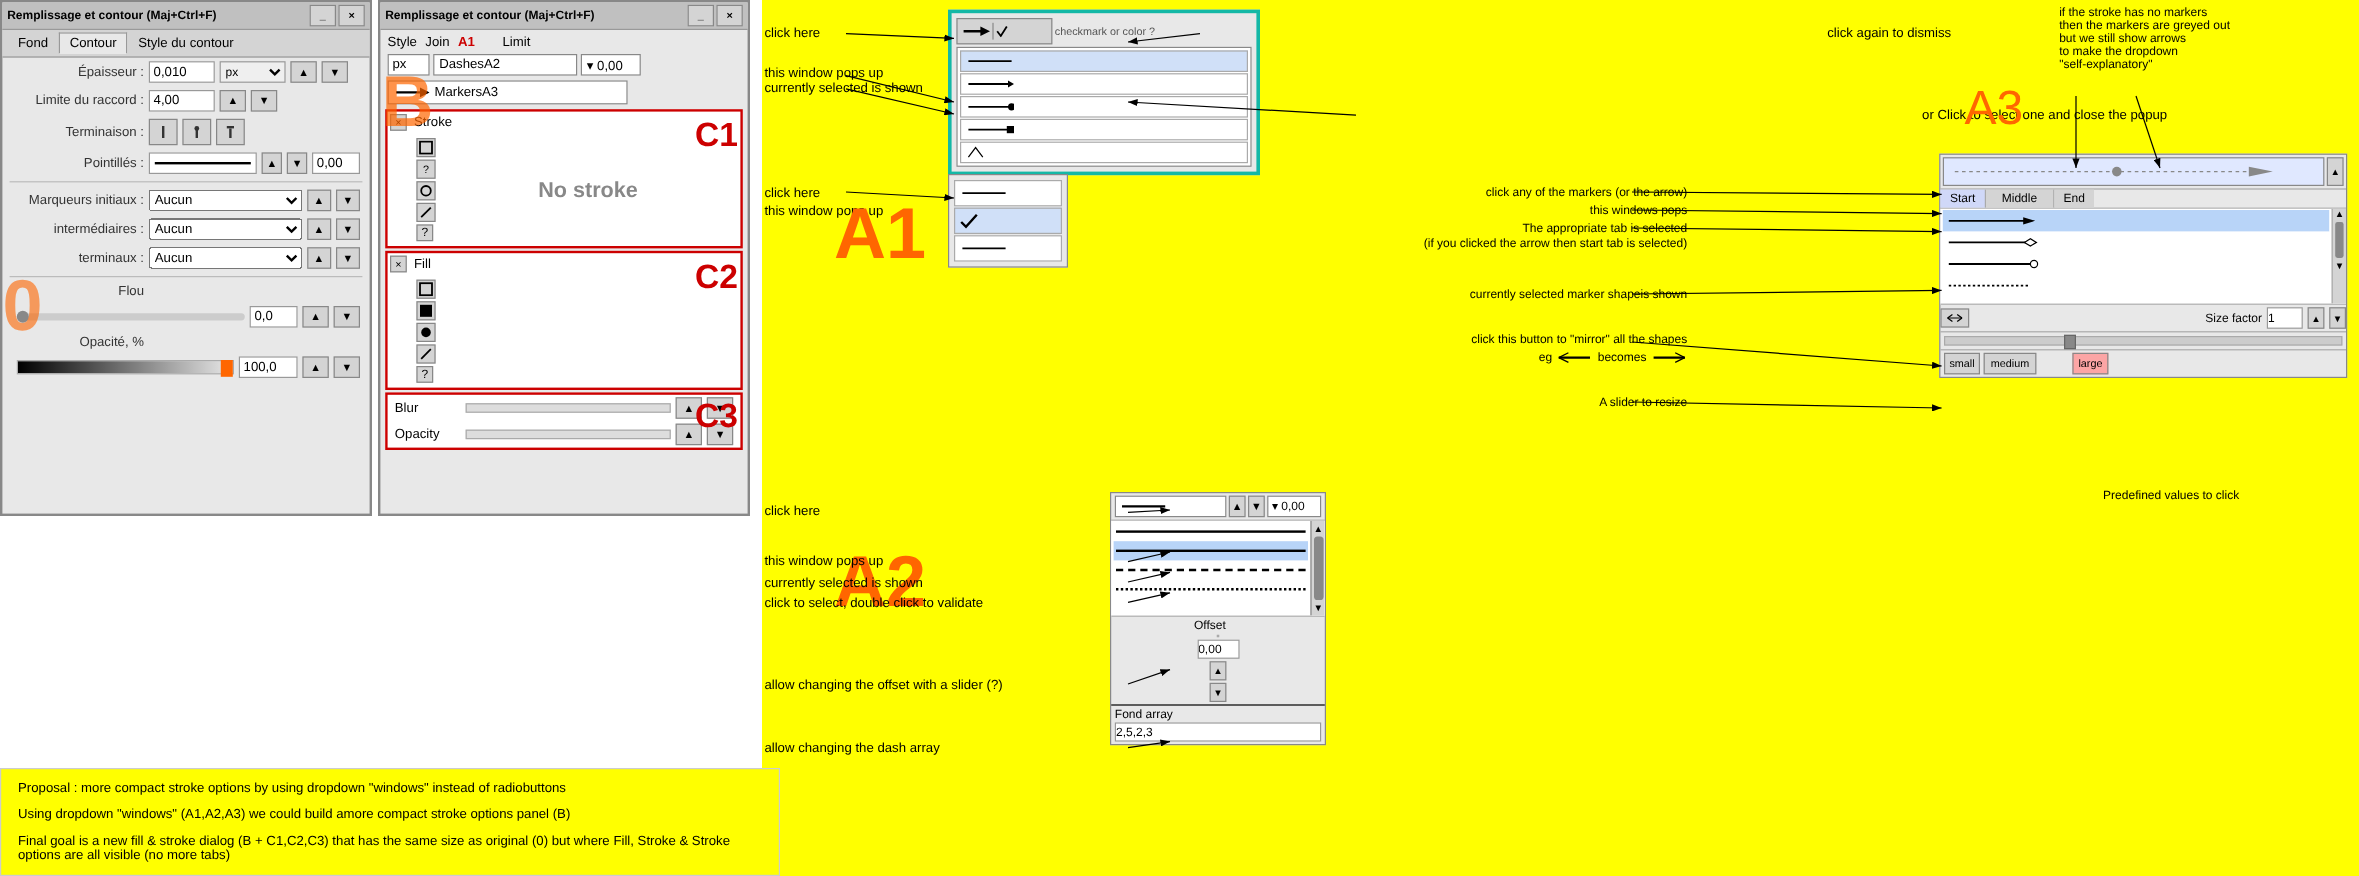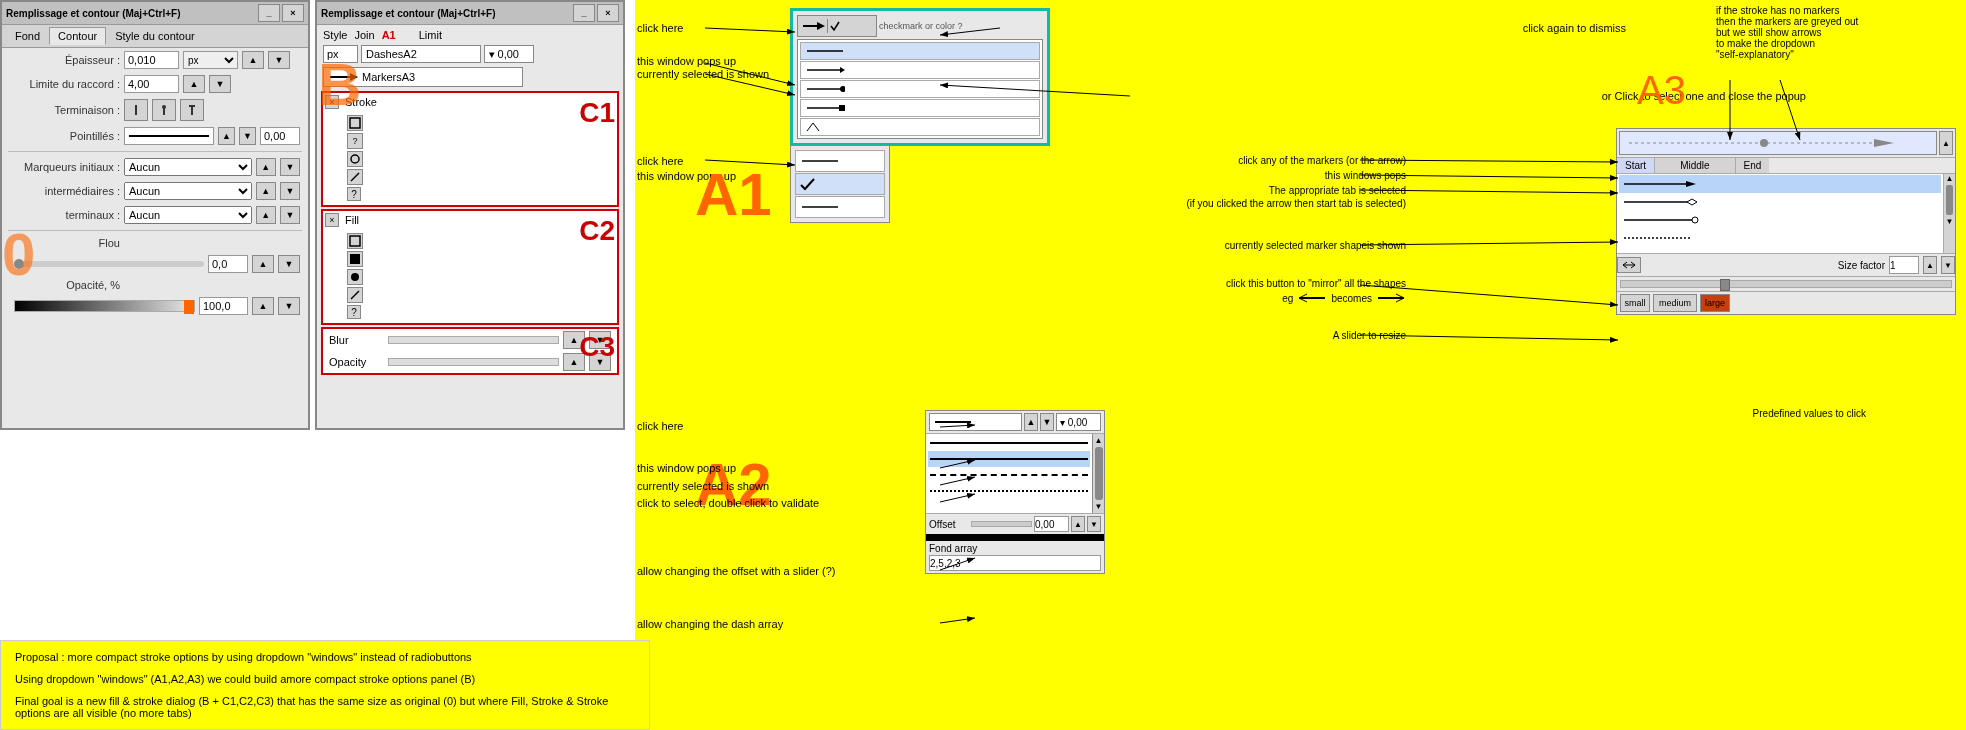--- a/index.html
+++ b/index.html
@@ -450,20 +450,23 @@
               <circle cx="6" cy="6" r="4" fill="none" stroke="#000" stroke-width="1.5"></circle>
             </svg>
         </div>
         <div class="side-icon">
           <svg width="12" height="12">
               <line x1="2" y1="10" x2="10" y2="2" stroke="#000" stroke-width="1.5"></line>
             </svg>
         </div>
         <div class="question-button">?</div>
       </div>
+      <div style="flex:1;display:flex;align-items:center;justify-content:center;">
+        <span style="color:#888;font-size:18px;font-weight:bold;">No stroke</span>
+      </div>
       <div style="position:absolute;top:4px;right:2px;color:#cc0000;font-size:28px;font-weight:bold;">C1</div>
     </div>
   </div>
 
   <div style="margin:2px 4px;border:2px solid #cc0000;background:#fff;position:relative;min-height:90px;">
     <div style="display:flex;align-items:center;padding:2px;">
       <div class="x-button">×</div>
       <span style="margin-left:6px;font-size:11px;">Fill</span>
     </div>
     <div style="display:flex;margin-left:20px;padding:4px;">
@@ -638,21 +641,21 @@
         </div>
         <div style="height:16px;display:flex;align-items:center;padding:1px 2px;cursor:pointer;">
           <div style="width:100%;border-top:2px dashed #000;"></div>
         </div>
         <div style="height:16px;display:flex;align-items:center;padding:1px 2px;cursor:pointer;">
           <div style="width:100%;border-top:2px dotted #000;"></div>
         </div>
       </div>
     </div>
 
-    <div style="display:flex;align-items:center;padding:2px 3px;gap:2px;border-bottom:7px solid #000000;">
+    <div style="display:flex;align-items:center;padding:2px 3px;gap:2px;border-bottom:1px solid #000000;flex-direction:column;">
       <span style="width:40px;">Offset</span>
       <div style="flex:1;height:6px;background:#ccc;border:1px solid #aaa;"></div>
       <input style="width: 35px; height: 16px; border: 1px solid rgb(153, 153, 153); font-size: 10px;" value="0,00">
       <div style="width:14px;height:16px;border:1px solid #888;background:#d4d4d4;cursor:pointer;font-size:8px;display:flex;align-items:center;justify-content:center;">▲</div>
       <div style="width:14px;height:16px;border:1px solid #888;background:#d4d4d4;cursor:pointer;font-size:8px;display:flex;align-items:center;justify-content:center;">▼</div>
     </div>
 
     <div style="padding:2px 3px;">
       <div style="font-size:10px;">Fond array</div>
       <input style="width: 100%; height: 16px; border: 1px solid rgb(153, 153, 153); font-size: 10px; margin-top: 1px;" value="2,5,2,3">
@@ -696,21 +699,21 @@
           <line x1="5" y1="9" x2="260" y2="9" stroke="#888" stroke-width="1" stroke-dasharray="3,3"></line>
           <circle cx="140" cy="9" r="4" fill="#888"></circle>
           <polygon points="250,5 270,9 250,13" fill="#888"></polygon>
         </svg>
       </div>
       <div style="width:14px;height:24px;border:1px solid #888;background:#d4d4d4;display:flex;align-items:center;justify-content:center;font-size:8px;cursor:pointer;">▲</div>
     </div>
 
     <div style="display:flex;border-bottom:1px solid #aaa;">
       <div style="padding:2px 8px;background:#d0d8f8;border-right:1px solid #aaa;cursor:pointer;">Start</div>
-      <div style="padding:2px 25px;background:#d4d4d4;border-right:1px solid #aaa;cursor:pointer;">Middle</div>
+      <div style="padding:2px 13px;background:#d4d4d4;border-right:1px solid #aaa;cursor:pointer;">Middle</div>
       <div style="padding:2px 8px;background:#d4d4d4;cursor:pointer;">End</div>
     </div>
 
     <div style="background:#fff;height:80px;position:relative;overflow:hidden;border-bottom:1px solid #aaa;">
 
       <div style="position:absolute;right:0;top:0;width:12px;height:100%;background:#d4d4d4;border-left:1px solid #aaa;">
         <div style="cursor:pointer;font-size:8px;text-align:center;">▲</div>
         <div style="margin:2px;background:#888;border-radius:2px;height:30px;"></div>
         <div style="cursor:pointer;font-size:8px;text-align:center;">▼</div>
       </div>
@@ -764,21 +767,21 @@
 
     <div style="display:flex;align-items:center;padding:3px;gap:3px;border-bottom:1px solid #aaa;">
       <div style="flex:1;height:8px;background:#ccc;border:1px solid #aaa;position:relative;">
         <div style="width:10px;height:12px;background:#888;position:absolute;top:-2px;left:30%;border:1px solid #666;"></div>
       </div>
     </div>
 
     <div style="display:flex;align-items:center;padding:2px 3px;gap:3px;">
       <div style="width:30px;height:18px;border:1px solid #888;background:#d4d4d4;display:flex;align-items:center;justify-content:center;font-size:9px;cursor:pointer;">small</div>
       <div style="width:44px;height:18px;border:1px solid #888;background:#d4d4d4;display:flex;align-items:center;justify-content:center;font-size:9px;cursor:pointer;">medium</div>
-      <div style="width:30px;height:18px;border:1px solid #888;background:#c2410c;display:flex;align-items:center;justify-content:center;font-size:9px;cursor:pointer;">large</div>
+      <div style="width:30px;height:18px;border:1px solid #888;background:#fca5a5;display:flex;align-items:center;justify-content:center;font-size:9px;cursor:pointer;margin-left:27px;">large</div>
     </div>
   </div>
 
 </div>
 
 <div class="yellow-bottom">
   <p style="margin-bottom:10px;">Proposal : more compact stroke options by using dropdown "windows" instead of radiobuttons</p>
   <p style="margin-bottom:10px;">Using dropdown "windows" (A1,A2,A3) we could build amore compact stroke options panel (B)</p>
   <p>Final goal is a new fill &amp; stroke dialog (B + C1,C2,C3) that has the same size as original (0) but where Fill, Stroke &amp; Stroke options are all visible (no more tabs)</p>
 </div>

